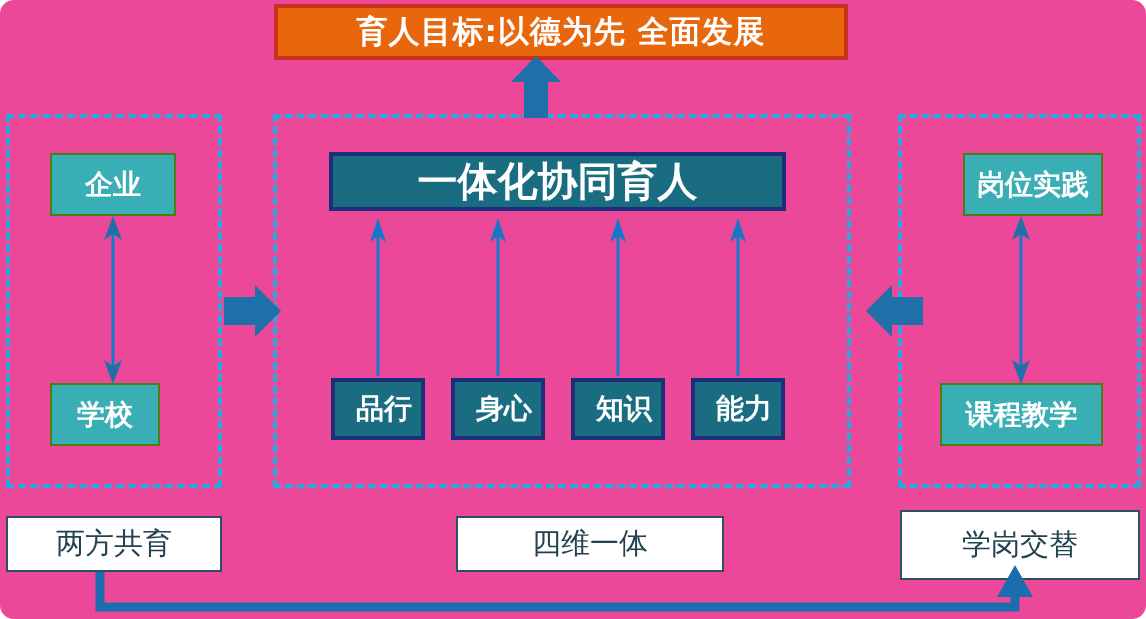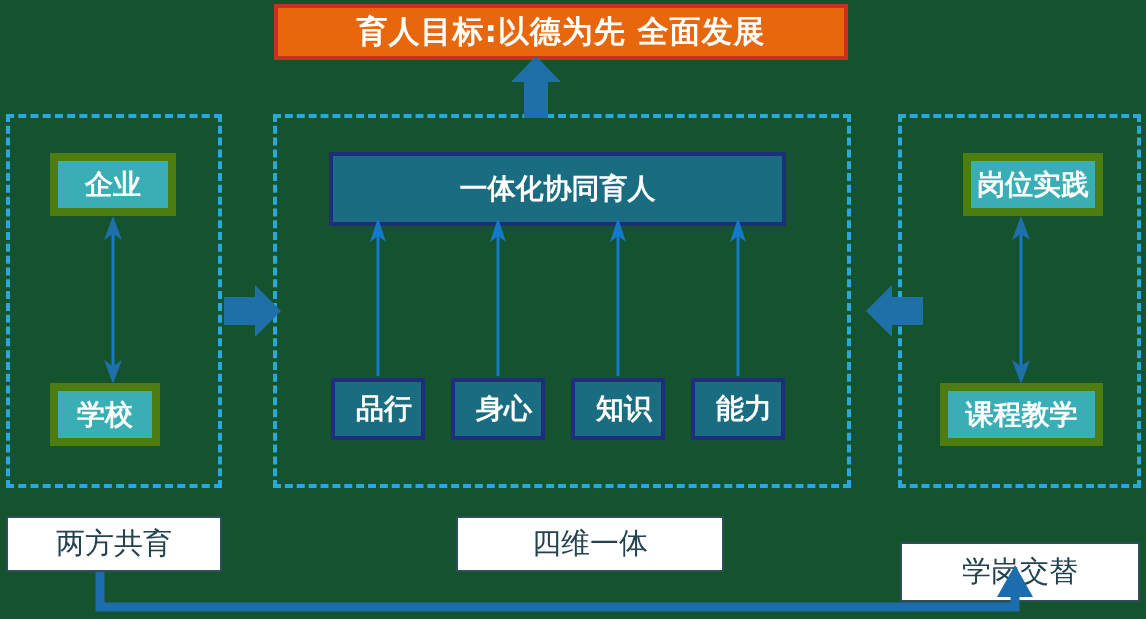--- a/index.html
+++ b/index.html
@@ -7,22 +7,23 @@
     padding: 0;
     background: #ffffff;
   }
   body {
     font-family: "DejaVu Sans", "Liberation Sans", sans-serif;
   }
   #canvas {
     position: relative;
     width: 1146px;
     height: 619px;
-    background: #14532d;
+    background: #ec4899;
     overflow: hidden;
+    border-radius: 14px;
   }
   .abs { position: absolute; }
 
   
   .goal-banner {
     left: 274px;
     top: 4px;
     width: 574px;
     height: 56px;
     background: #E8670C;
@@ -44,21 +45,21 @@
     box-sizing: border-box;
     background: transparent;
   }
   .panel-left   { left: 6px;   top: 114px; width: 216px; height: 374px; }
   .panel-center { left: 273px; top: 114px; width: 578px; height: 374px; }
   .panel-right  { left: 898px; top: 114px; width: 243px; height: 374px; }
 
   
   .node-teal {
     background: #39AEB4;
-    border: 8px solid #4d7c0f;
+    border: 2px solid #4d7c0f;
     box-sizing: border-box;
     display: flex;
     align-items: center;
     justify-content: center;
     color: #ffffff;
     font-size: 28px;
     font-weight: bold;
     white-space: nowrap;
   }
   .box-enterprise { left: 50px;  top: 153px; width: 126px; height: 63px; }
@@ -72,22 +73,22 @@
     border: 4px solid #1F2E7A;
     box-sizing: border-box;
     display: flex;
     align-items: center;
     justify-content: center;
     color: #ffffff;
     font-weight: bold;
     white-space: nowrap;
   }
   .box-integrated {
-    left: 329px; top: 152px; width: 457px; height: 74px;
-    font-size: 28px;
+    left: 329px; top: 152px; width: 457px; height: 59px;
+    font-size: 40px;
   }
   .dim-box {
     top: 378px; width: 94px; height: 62px;
     font-size: 28px;
     padding-left: 12px;
   }
   .dim-1 { left: 331px; }
   .dim-2 { left: 451px; }
   .dim-3 { left: 571px; }
   .dim-4 { left: 691px; }
@@ -99,21 +100,21 @@
     box-sizing: border-box;
     display: flex;
     align-items: center;
     justify-content: center;
     color: #23424F;
     font-size: 29px;
     white-space: nowrap;
   }
   .cap-left   { left: 6px;   top: 516px; width: 216px; height: 56px; }
   .cap-center { left: 456px; top: 516px; width: 268px; height: 56px; }
-  .cap-right  { left: 900px; top: 510px; width: 240px; height: 60px; margin-top: 32px; }
+  .cap-right  { left: 900px; top: 510px; width: 240px; height: 70px; }
 
   
   .svg-layer {
     position: absolute;
     left: 0; top: 0;
     width: 1146px;
     height: 619px;
     pointer-events: none;
   }
 </style>

